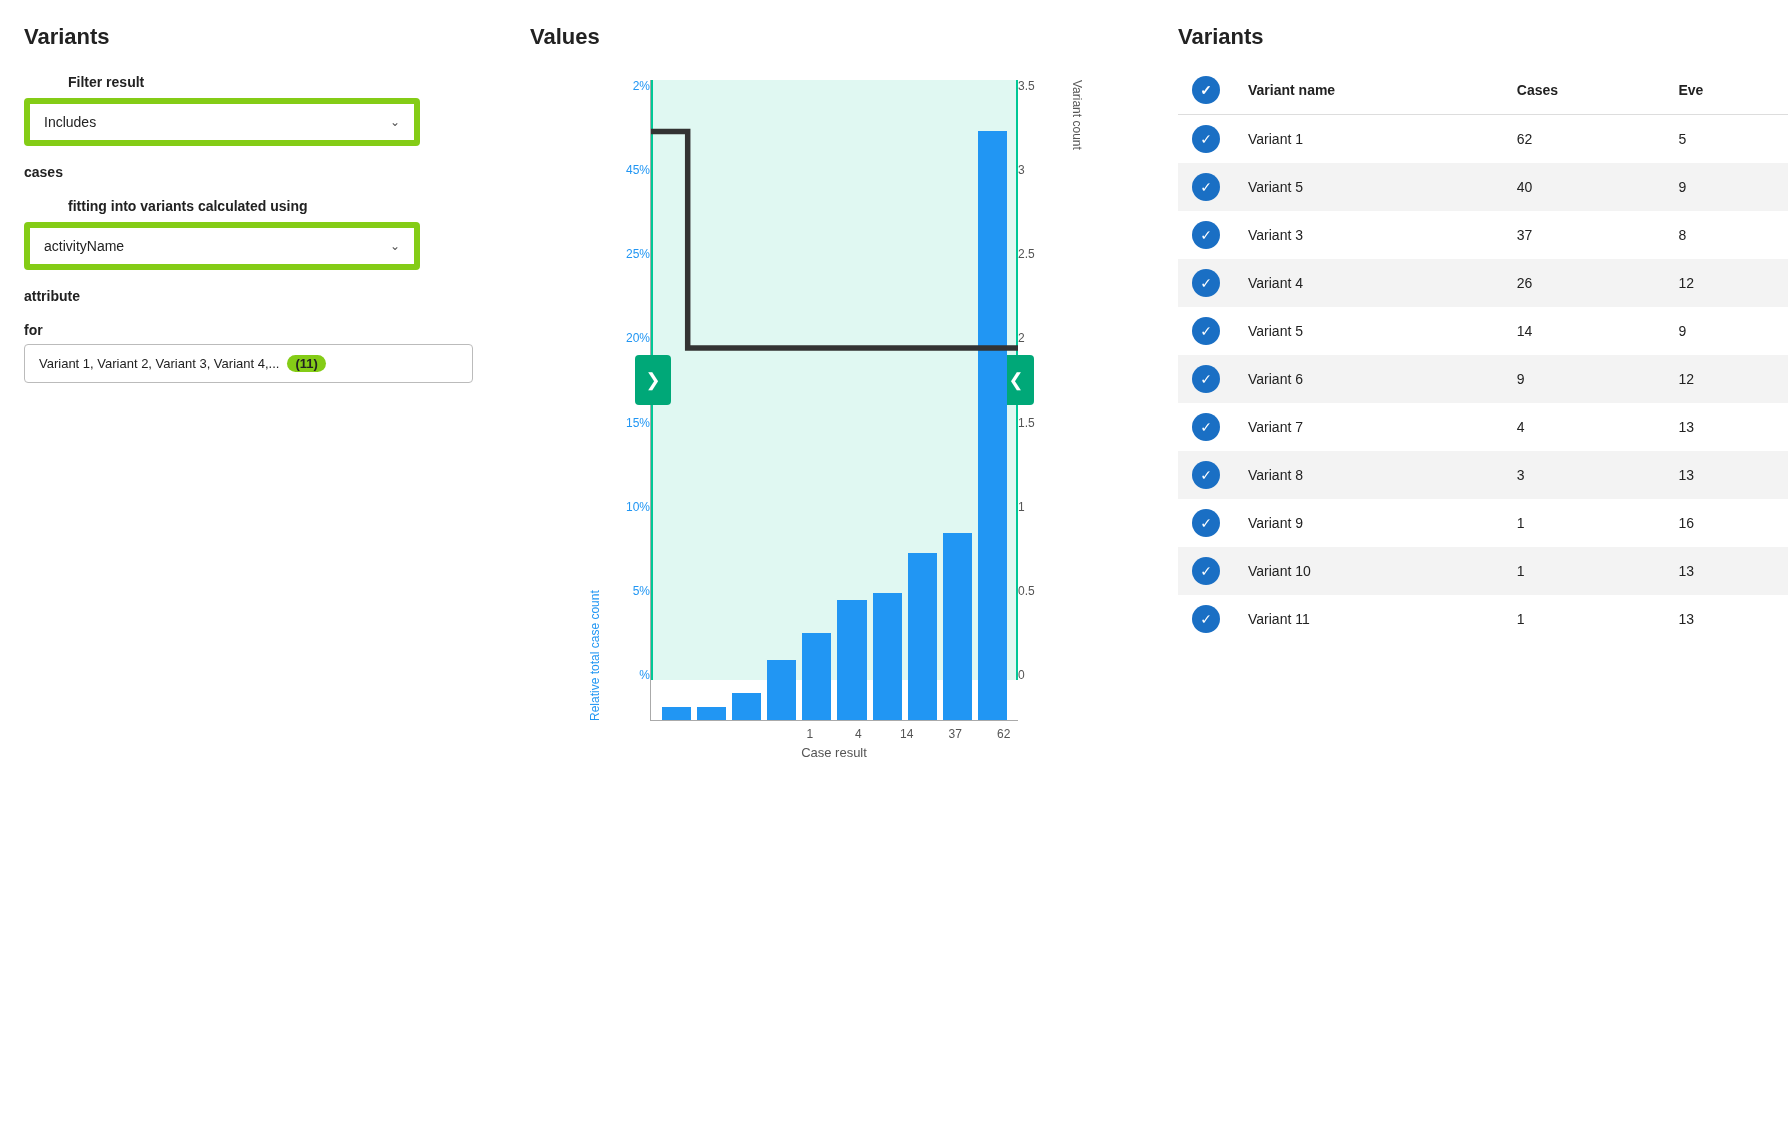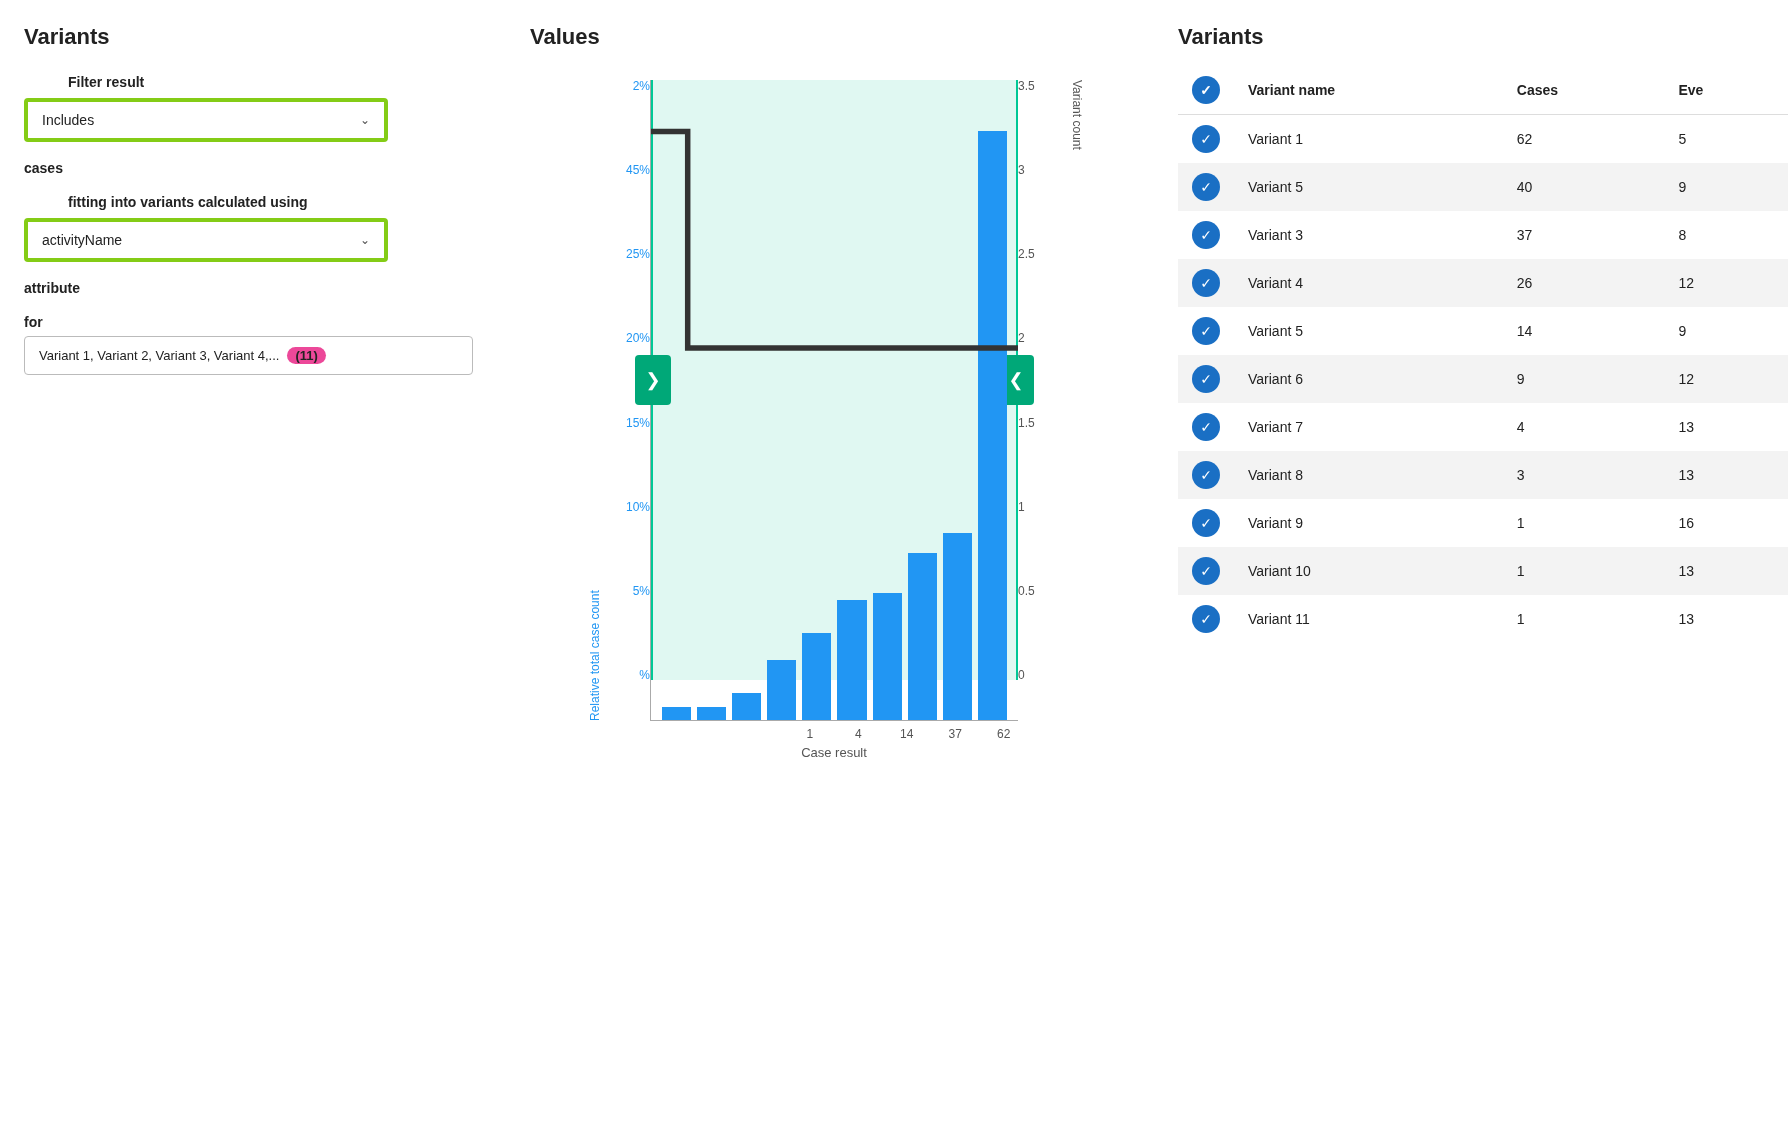--- a/index.html
+++ b/index.html
@@ -35,27 +35,27 @@
       font-size: 14px;
       font-weight: 600;
       margin-bottom: 8px;
       margin-top: 18px;
       padding-left: 44px;
     }
     .select-box {
       display: flex;
       align-items: center;
       justify-content: space-between;
-      border: 4px solid #84cc16;
+      border: 6px solid #84cc16;
       border-radius: 4px;
       padding: 10px 14px;
       font-size: 14px;
       cursor: pointer;
       background: #fff;
-      width: 364px;
+      width: 396px;
     }
     .select-box .chevron {
       font-size: 12px;
       color: #555;
     }
     .field-label-plain {
       font-size: 14px;
       font-weight: 600;
       margin-top: 18px;
       margin-bottom: 6px;
@@ -65,21 +65,21 @@
       border-radius: 4px;
       padding: 10px 14px;
       font-size: 13px;
       width: 449px;
       color: #222;
       display: flex;
       align-items: center;
       gap: 8px;
     }
     .variants-pill .count-badge {
-      background: #ec4899;
+      background: #84cc16;
       border-radius: 10px;
       padding: 1px 8px;
       font-size: 13px;
       font-weight: 600;
     }
 
     
     .center-panel {
       flex: 1;
       padding: 0 30px;

